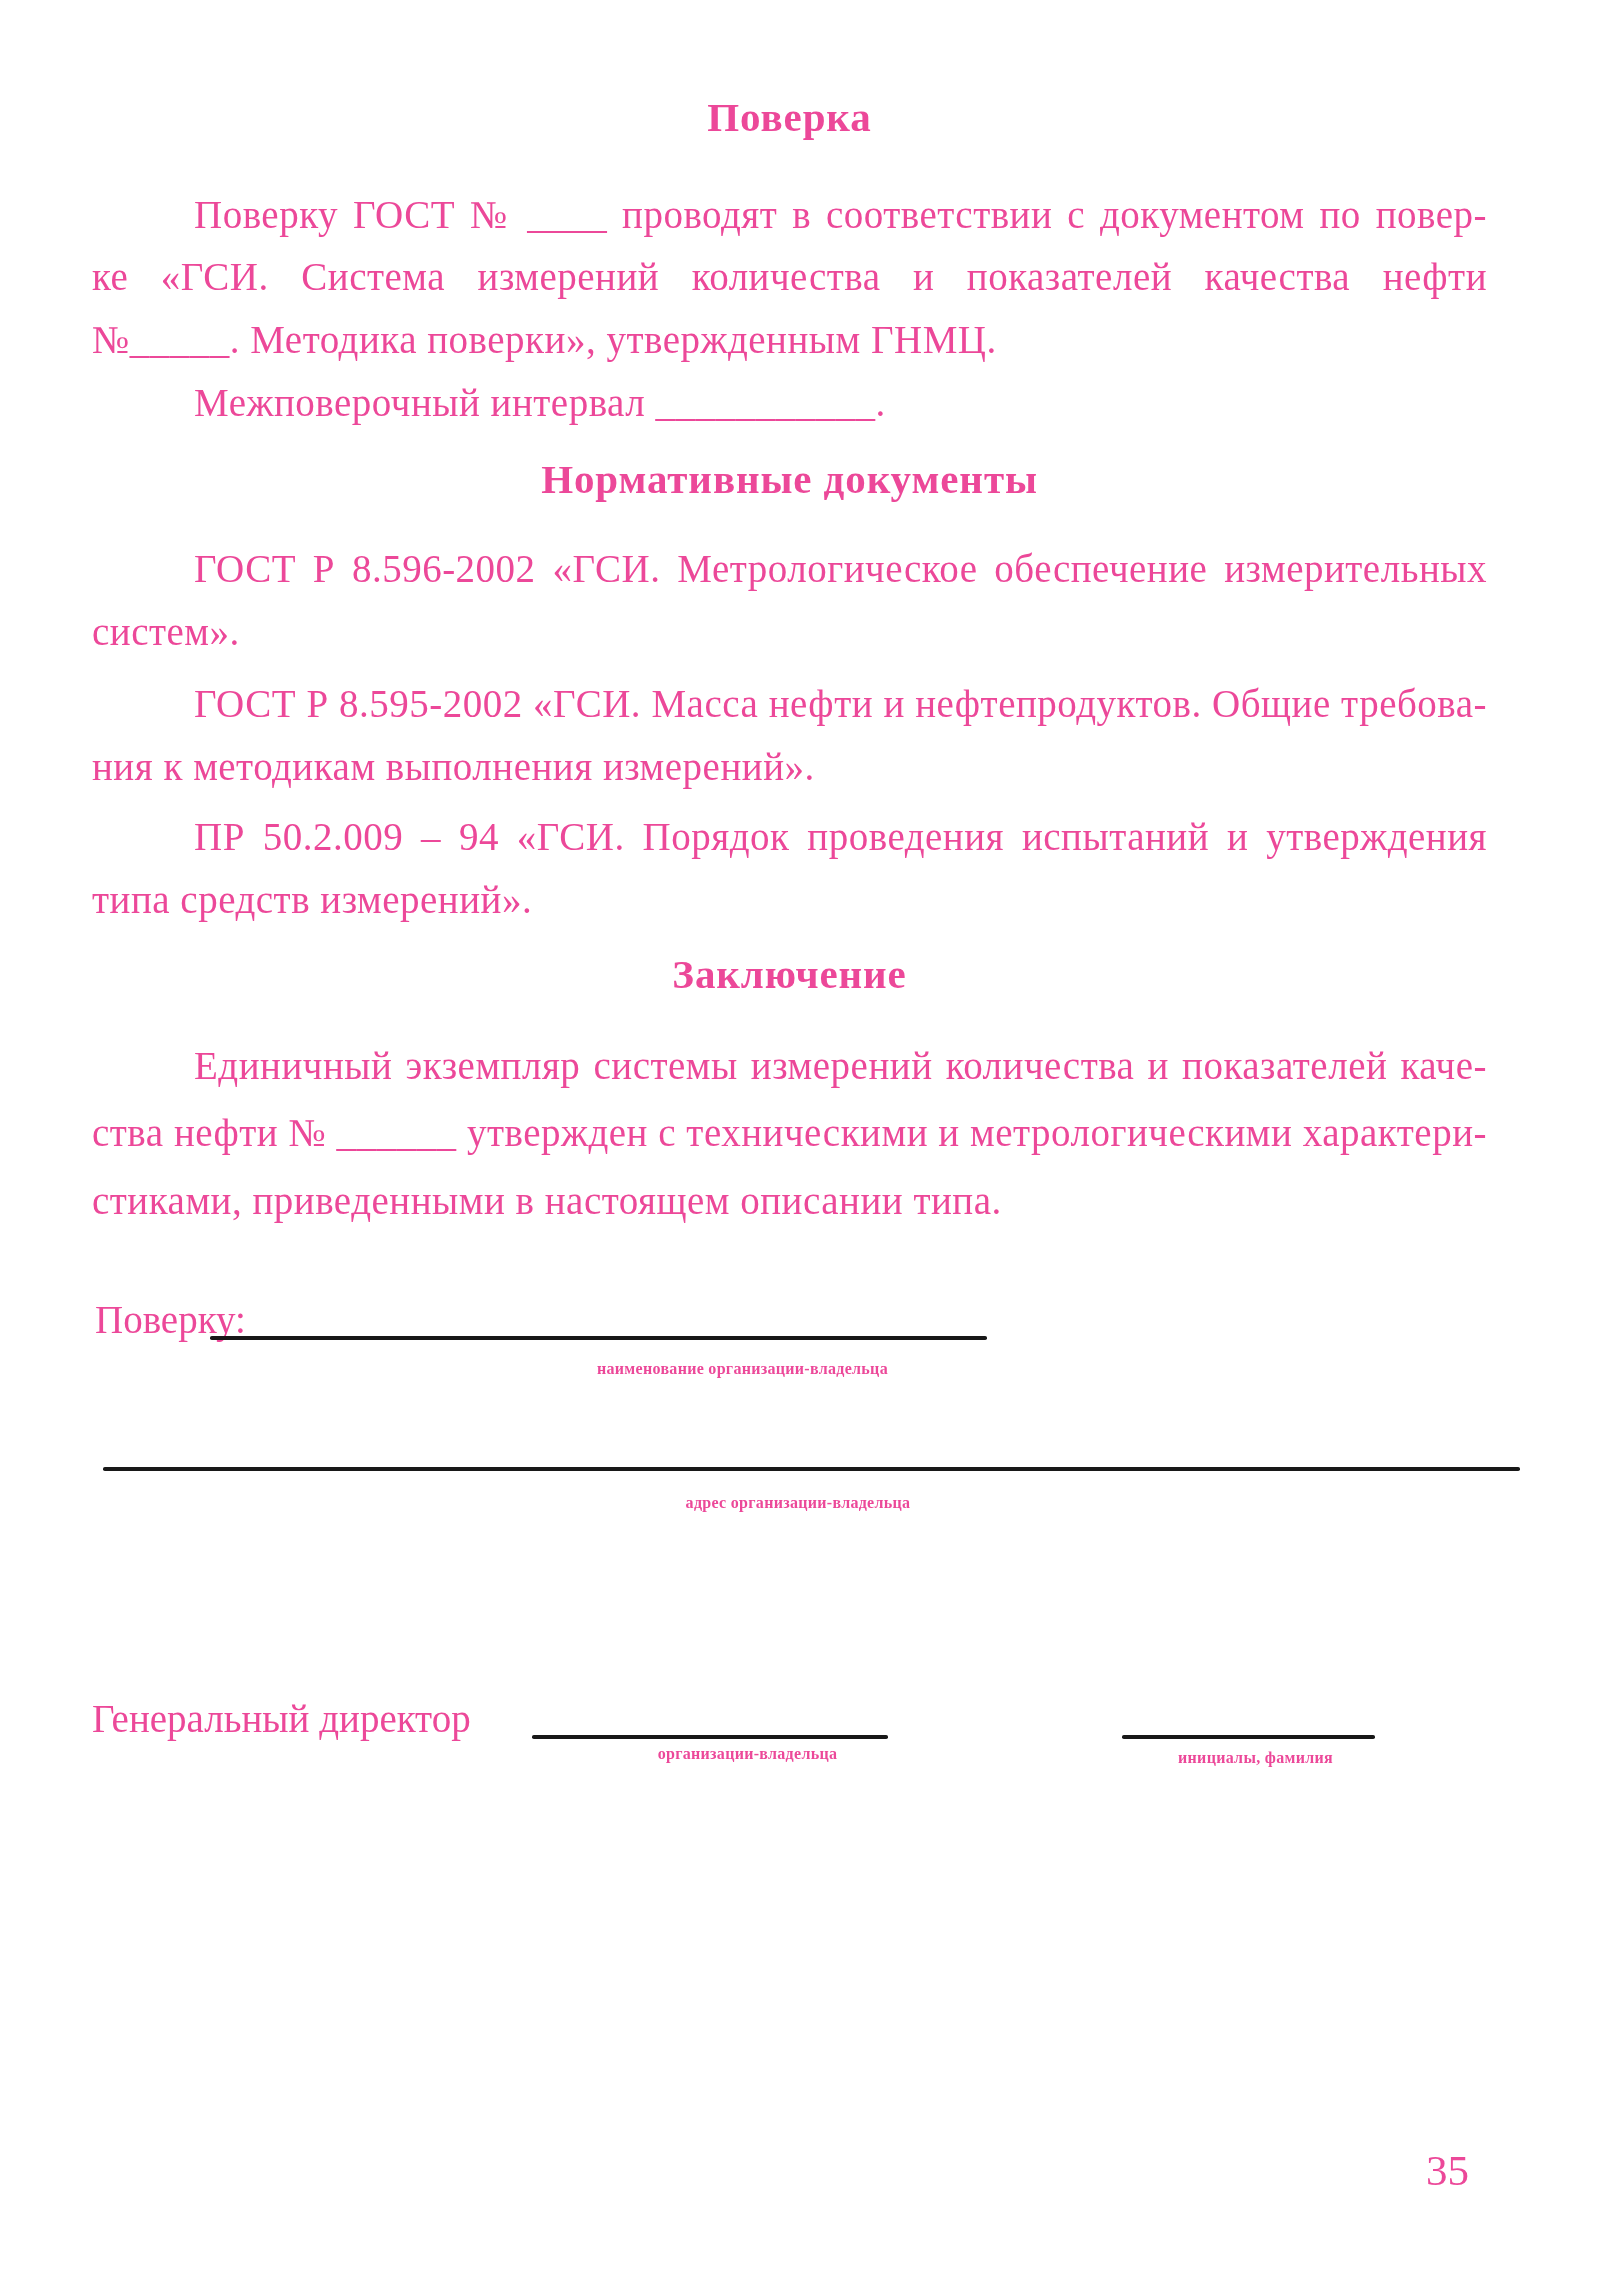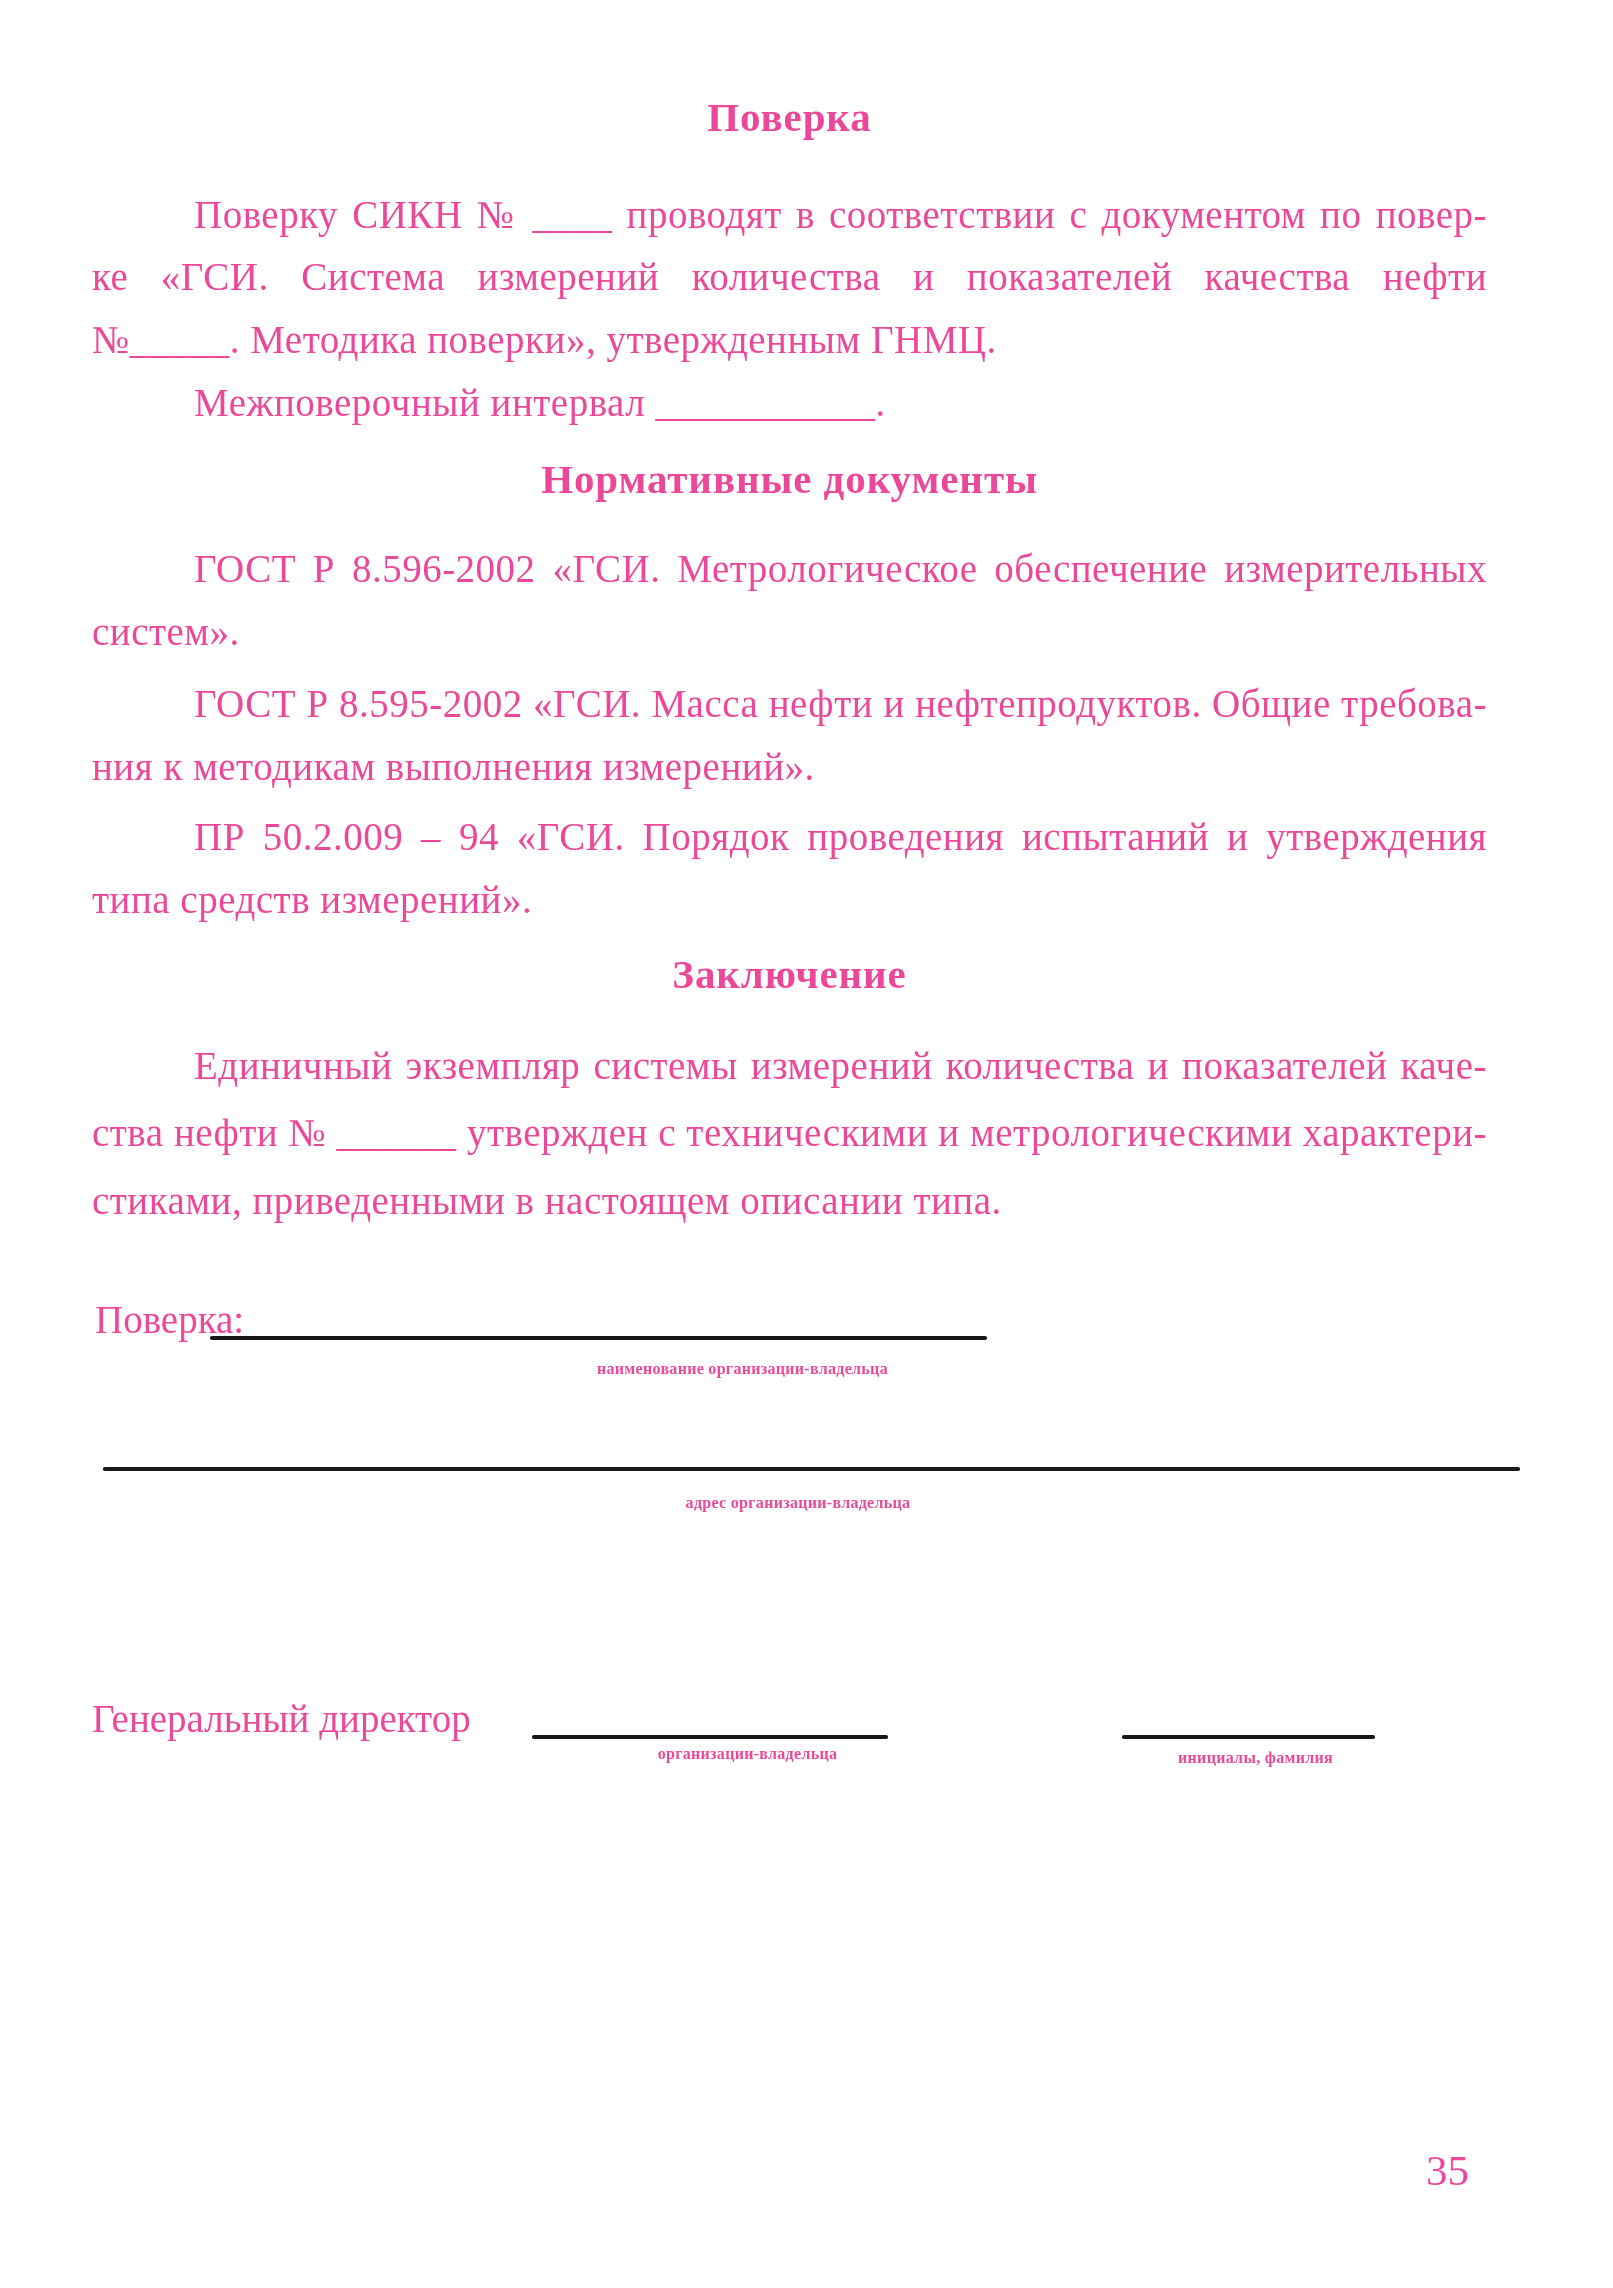--- a/index.html
+++ b/index.html
@@ -40,21 +40,21 @@
     position:absolute; font-size:43px; line-height:42px;
   }
 </style>
 </head>
 <body>
 
 <div class="page">
 
   <div class="h" style="top:94px">Поверка</div>
 
-  <div class="line ind" style="top:183px">Поверку СИКН № ____ проводят в соответствии с документом по повер-</div>
+  <div class="line ind" style="top:183px">Поверку ГОСТ № ____ проводят в соответствии с документом по повер-</div>
   <div class="line" style="top:245px">ке «ГСИ. Система измерений количества и показателей качества нефти</div>
   <div class="line last" style="top:308px">№_____. Методика поверки», утвержденным ГНМЦ.</div>
 
   <div class="line last ind" style="top:371px">Межповерочный интервал ___________.</div>
 
   <div class="h" style="top:456px">Нормативные документы</div>
 
   <div class="line ind" style="top:537px">ГОСТ Р 8.596-2002 «ГСИ. Метрологическое обеспечение измерительных</div>
   <div class="line last" style="top:600px">систем».</div>
 
@@ -63,21 +63,21 @@
 
   <div class="line ind" style="top:805px">ПР 50.2.009 – 94 «ГСИ. Порядок проведения испытаний и утверждения</div>
   <div class="line last" style="top:868px">типа средств измерений».</div>
 
   <div class="h" style="top:951px">Заключение</div>
 
   <div class="line ind" style="top:1032px; height:67px; line-height:67px">Единичный экземпляр системы измерений количества и показателей каче-</div>
   <div class="line last" style="top:1167px; height:67px; line-height:67px">стиками, приведенными в настоящем описании типа.</div>
   <div class="line" style="top:1099px; height:67px; line-height:67px">ства нефти № ______ утвержден с техническими и метрологическими характери-</div>
 
-  <div class="label" style="left:95px; top:1296px">Поверка:</div>
+  <div class="label" style="left:95px; top:1296px">Поверку:</div>
   <div class="rule" style="left:210px; top:1336px; width:777px"></div>
   <div class="cap" style="left:521px; top:1357px; width:443px">наименование организации-владельца</div>
 
   <div class="rule" style="left:103px; top:1467px; width:1417px"></div>
   <div class="cap" style="left:581px; top:1491px; width:434px">адрес организации-владельца</div>
 
   <div class="label" style="left:92px; top:1695px">Генеральный директор</div>
   <div class="rule" style="left:532px; top:1735px; width:356px"></div>
   <div class="cap" style="left:600px; top:1742px; width:295px">организации-владельца</div>
 

